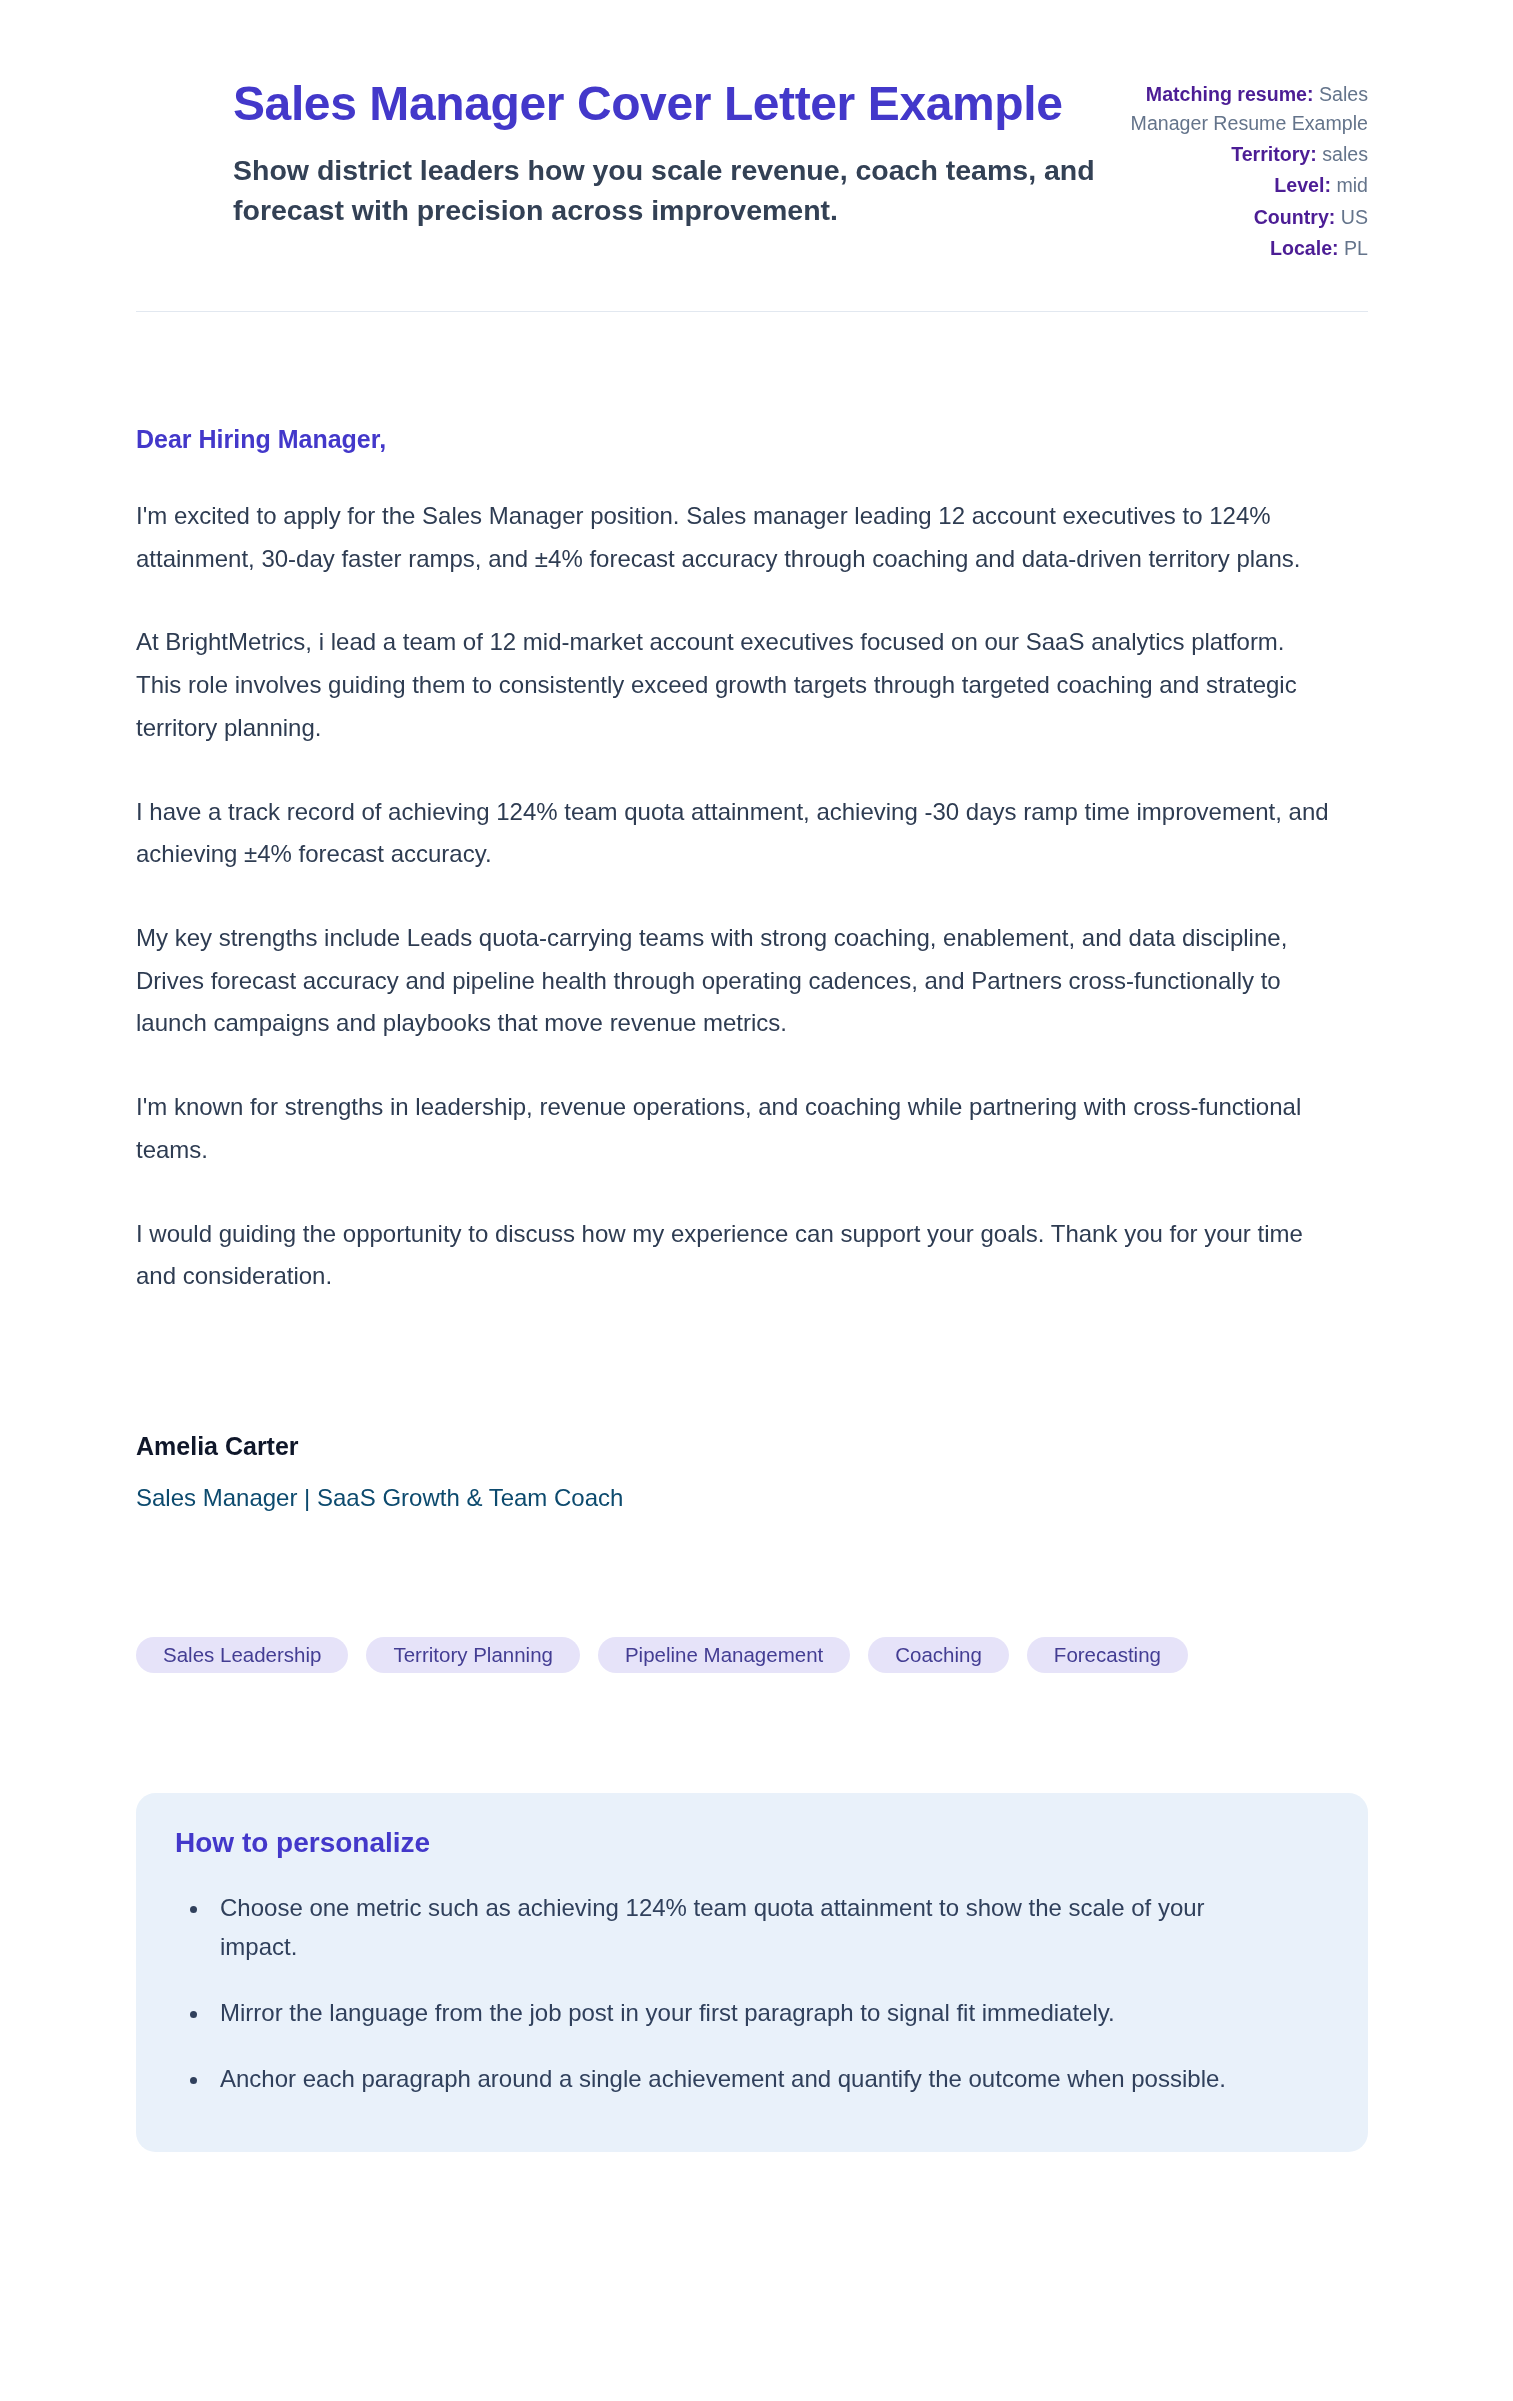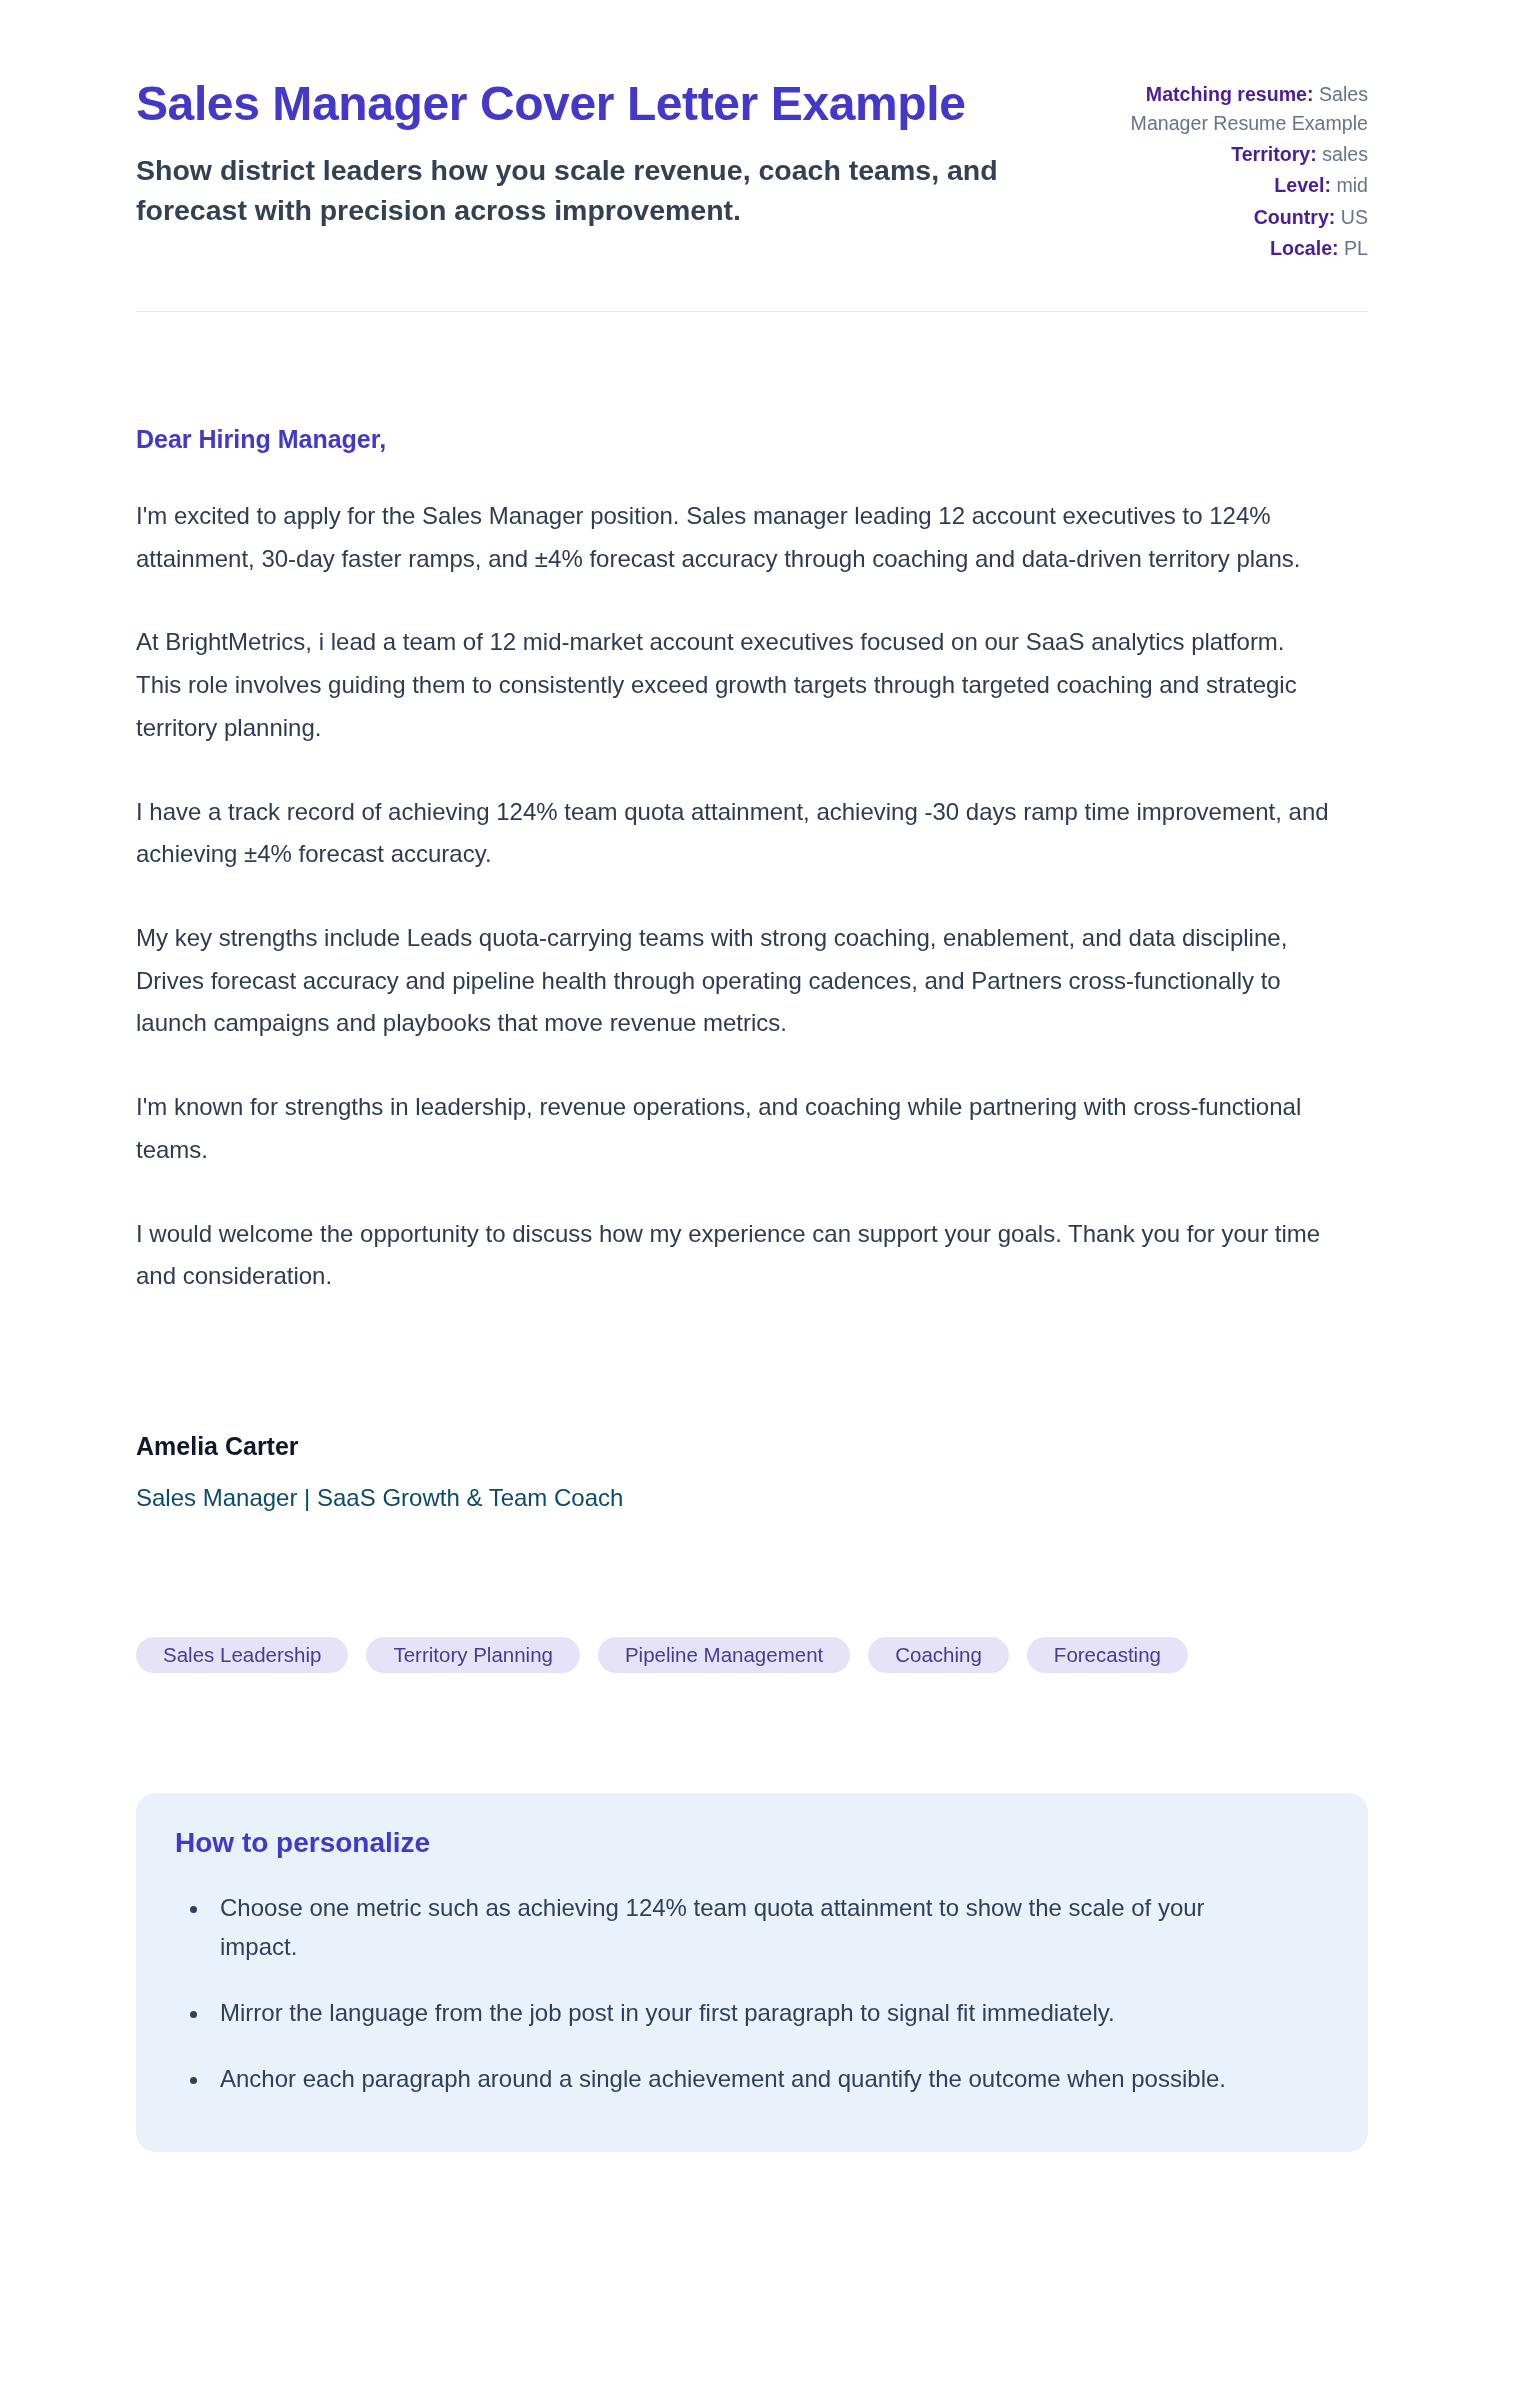--- a/index.html
+++ b/index.html
@@ -17,23 +17,22 @@
     color:var(--text);
   }
   .page{
     width:1513px;
     min-height:2401px;
     padding:76px 145px 116px 136px;
   }
   
   .header{
     display:flex;
-    justify-content:space-between;
+    justify-content:flex-end;
     align-items:flex-start;
-    gap:36px;
   }
   .header-left{max-width:877px;}
   h1.title{
     margin:0 0 18px 0;
     font-size:48px;
     line-height:1.18;
     font-weight:800;
     color:var(--accent);
     letter-spacing:-0.4px;
   }
@@ -166,21 +165,21 @@
   <hr class="divider">
 
   <main>
     <p class="salutation">Dear Hiring Manager,</p>
 
     <p class="para">I'm excited to apply for the Sales Manager position. Sales manager leading 12 account executives to 124% attainment, 30-day faster ramps, and ±4% forecast accuracy through coaching and data-driven territory plans.</p>
     <p class="para">At BrightMetrics, i lead a team of 12 mid-market account executives focused on our SaaS analytics platform. This role involves guiding them to consistently exceed growth targets through targeted coaching and strategic territory planning.</p>
     <p class="para">I have a track record of achieving 124% team quota attainment, achieving -30 days ramp time improvement, and achieving ±4% forecast accuracy.</p>
     <p class="para">My key strengths include Leads quota-carrying teams with strong coaching, enablement, and data discipline, Drives forecast accuracy and pipeline health through operating cadences, and Partners cross-functionally to launch campaigns and playbooks that move revenue metrics.</p>
     <p class="para">I'm known for strengths in leadership, revenue operations, and coaching while partnering with cross-functional teams.</p>
-    <p class="para">I would welcome the opportunity to discuss how my experience can support your goals. Thank you for your time and consideration.</p>
+    <p class="para">I would guiding the opportunity to discuss how my experience can support your goals. Thank you for your time and consideration.</p>
 
     <p class="sig-name">Amelia Carter</p>
     <p class="sig-title">Sales Manager | SaaS Growth &amp; Team Coach</p>
 
     <div class="tags">
       <span class="tag">Sales Leadership</span>
       <span class="tag">Territory Planning</span>
       <span class="tag">Pipeline Management</span>
       <span class="tag">Coaching</span>
       <span class="tag">Forecasting</span>

